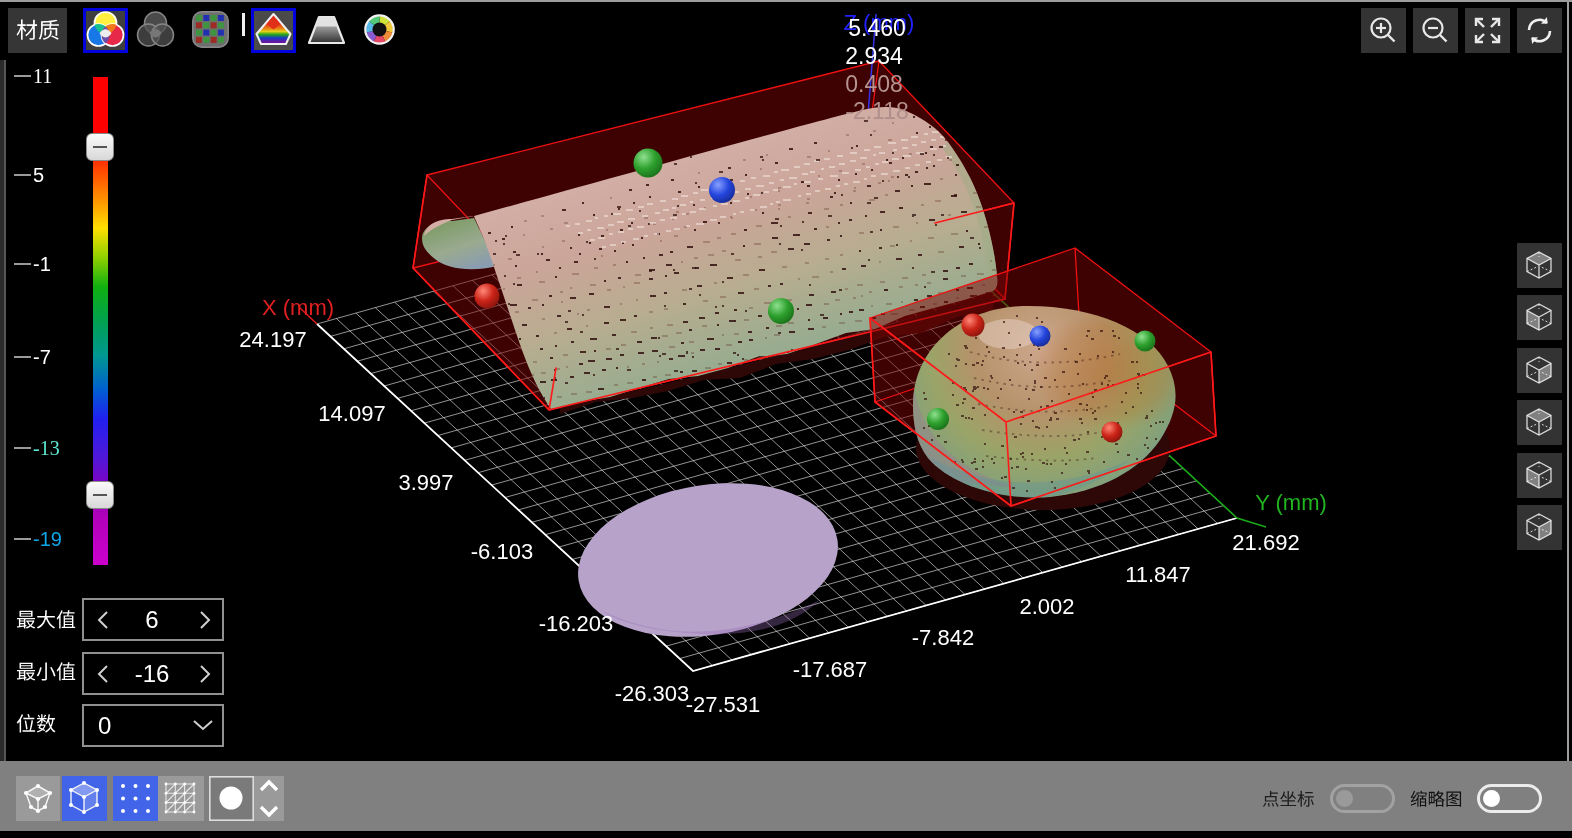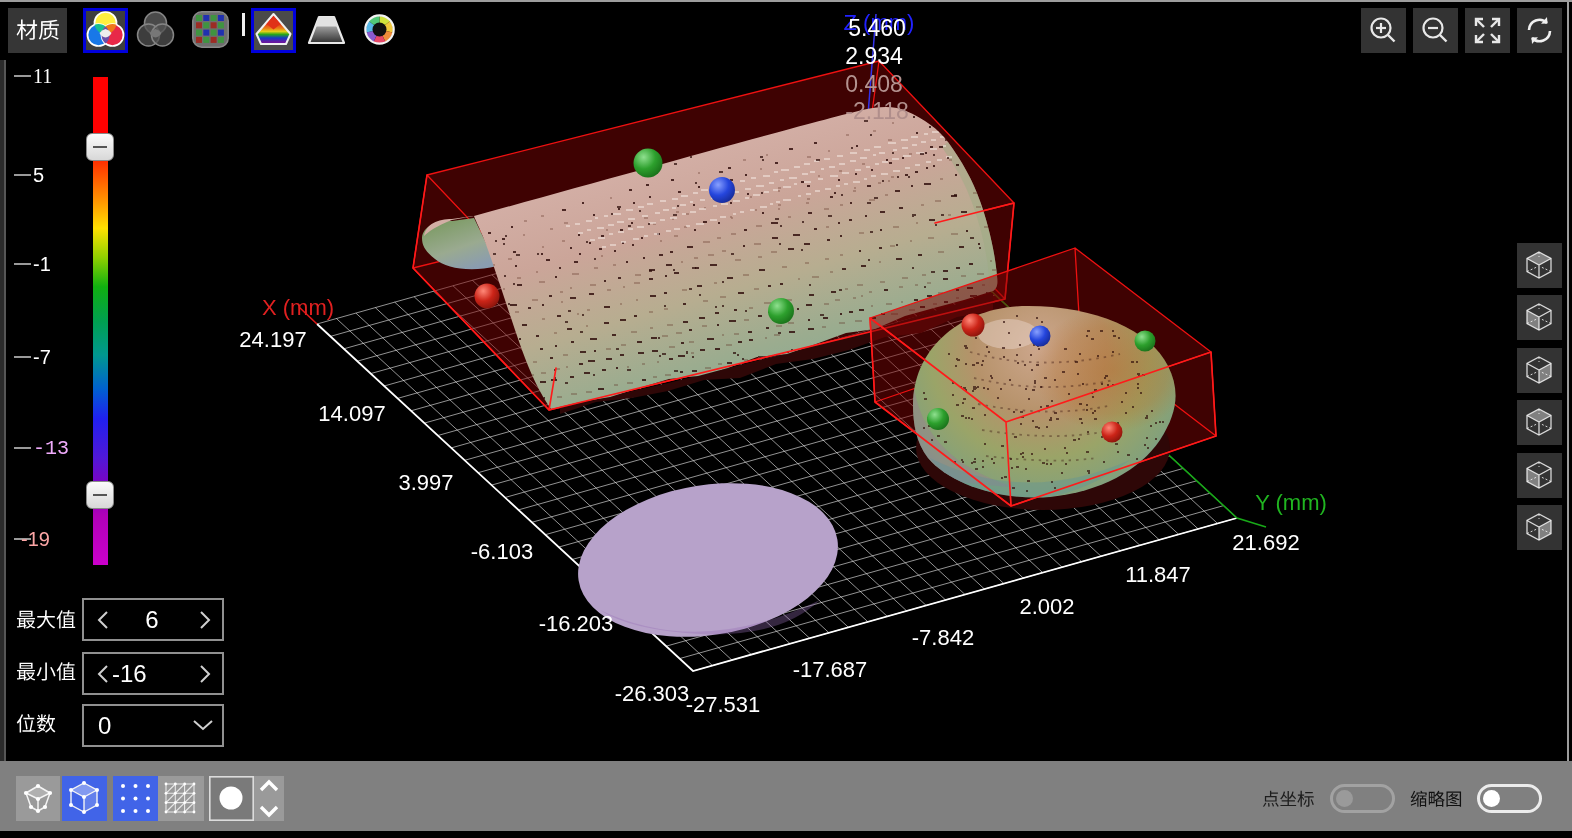--- a/index.html
+++ b/index.html
@@ -288,23 +288,23 @@
     </svg>
     <div style="position:absolute;left:14px;top:75px;width:17px;height:2.4px;background:#9a9a9a"></div>
     <div style="position:absolute;left:33px;top:65px;color:#fff;font-size:20px;font-family:Liberation Serif, serif">11</div>
     <div style="position:absolute;left:14px;top:174px;width:17px;height:2.4px;background:#9a9a9a"></div>
     <div style="position:absolute;left:33px;top:164px;color:#fff;font-size:20px;font-family:'Liberation Sans',sans-serif">5</div>
     <div style="position:absolute;left:14px;top:263px;width:17px;height:2.4px;background:#9a9a9a"></div>
     <div style="position:absolute;left:33px;top:253px;color:#fff;font-size:20px;font-family:'Liberation Sans',sans-serif">-1</div>
     <div style="position:absolute;left:14px;top:356px;width:17px;height:2.4px;background:#9a9a9a"></div>
     <div style="position:absolute;left:33px;top:346px;color:#fff;font-size:20px;font-family:'Liberation Sans',sans-serif">-7</div>
     <div style="position:absolute;left:14px;top:447px;width:17px;height:2.4px;background:#9a9a9a"></div>
-    <div style="position:absolute;left:33px;top:437px;color:#f0abfc;font-size:20px;font-family:Liberation Mono, monospace">-13</div>
+    <div style="position:absolute;left:33px;top:437px;color:#5eead4;font-size:20px;font-family:Liberation Serif, serif">-13</div>
     <div style="position:absolute;left:14px;top:538px;width:17px;height:2.4px;background:#9a9a9a"></div>
-    <div style="position:absolute;left:21px;top:528px;color:#fca5a5;font-size:20px;font-family:'Liberation Sans',sans-serif">-19</div>
+    <div style="position:absolute;left:33px;top:528px;color:#0ea5e9;font-size:20px;font-family:'Liberation Sans',sans-serif">-19</div>
     <div style="position:absolute;left:93px;top:77px;width:15px;height:488px;background:linear-gradient(to bottom,
 #ff0000 0%,#ff0000 14%,#ff2000 16%,#ff9000 25%,#ffe000 31%,#90d000 37%,#10b010 43%,#00a050 50%,#009890 57%,
 #0060d0 64%,#2020f0 70%,#5018d8 78%,#8000c0 84%,#b000b8 90%,#cc00cc 100%)"></div>
     <div style="position:absolute;left:86px;top:133px;width:28px;height:28px;background:linear-gradient(#fbfbfb,#d8d8d8);
 border:1px solid #8a8a8a;border-radius:6px;box-sizing:border-box"></div>
 <div style="position:absolute;left:93px;top:146px;width:14px;height:2px;background:#555"></div>
     <div style="position:absolute;left:86px;top:481px;width:28px;height:28px;background:linear-gradient(#fbfbfb,#d8d8d8);
 border:1px solid #8a8a8a;border-radius:6px;box-sizing:border-box"></div>
 <div style="position:absolute;left:93px;top:494px;width:14px;height:2px;background:#555"></div>
     <svg style="position:absolute;left:16px;top:606.0px;" width="62" height="28" viewBox="0 0 62 28">
@@ -348,21 +348,21 @@
       <path d="M11,2 L3,10 L11,18" fill="none" stroke="#d0d0d0" stroke-width="2"></path>
     </svg>
 <div style="position:absolute;left:112px;top:606px;width:80px;text-align:center;color:#fff;font-size:24px;font-family:'Liberation Sans',sans-serif">6</div>
 <svg style="position:absolute;left:198px;top:610px" width="14" height="20" viewBox="0 0 14 20">
       <path d="M3,2 L11,10 L3,18" fill="none" stroke="#d0d0d0" stroke-width="2"></path>
     </svg>
     <div style="position:absolute;left:82px;top:652px;width:142px;height:43px;border:2px solid #909090;box-sizing:border-box"></div>
 <svg style="position:absolute;left:96px;top:664px" width="14" height="20" viewBox="0 0 14 20">
       <path d="M11,2 L3,10 L11,18" fill="none" stroke="#d0d0d0" stroke-width="2"></path>
     </svg>
-<div style="position:absolute;left:112px;top:660px;width:80px;color:#fff;font-size:24px;font-family:'Liberation Sans',sans-serif">-16</div>
+<div style="position:absolute;left:112px;top:660px;width:80px;text-align:center;color:#fff;font-size:24px;font-family:'Liberation Sans',sans-serif">-16</div>
 <svg style="position:absolute;left:198px;top:664px" width="14" height="20" viewBox="0 0 14 20">
       <path d="M3,2 L11,10 L3,18" fill="none" stroke="#d0d0d0" stroke-width="2"></path>
     </svg>
     <div style="position:absolute;left:82px;top:704px;width:142px;height:43px;border:2px solid #909090;box-sizing:border-box"></div>
 <div style="position:absolute;left:98px;top:712px;color:#fff;font-size:24px;font-family:'Liberation Sans',sans-serif">0</div>
 <svg style="position:absolute;left:192px;top:718px" width="22" height="14" viewBox="0 0 22 14">
       <path d="M2,3 L11,11 L20,3" fill="none" stroke="#d0d0d0" stroke-width="2"></path>
     </svg>
     <div style="position:absolute;left:0;top:761px;width:1572px;height:70px;background:#808080"></div>
     <svg style="position:absolute;left:16px;top:776px" width="44" height="45" viewBox="0 0 44 45">

